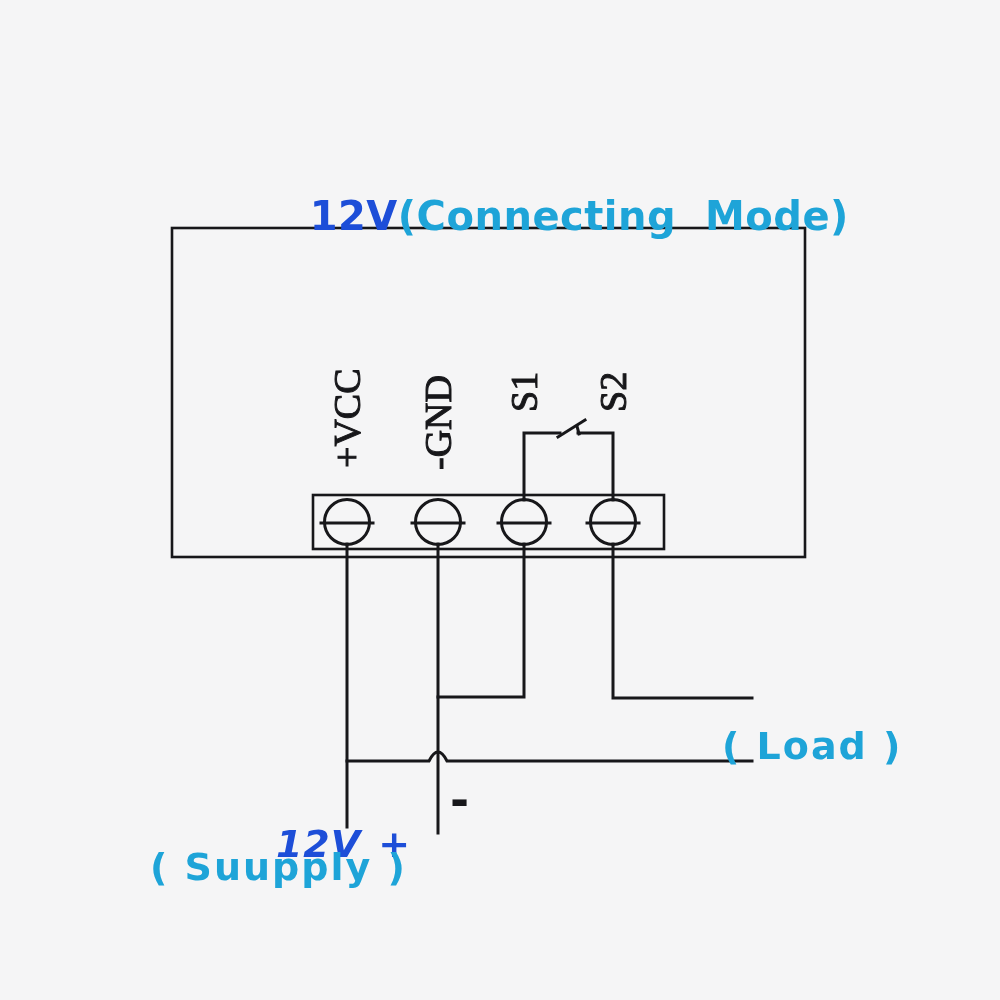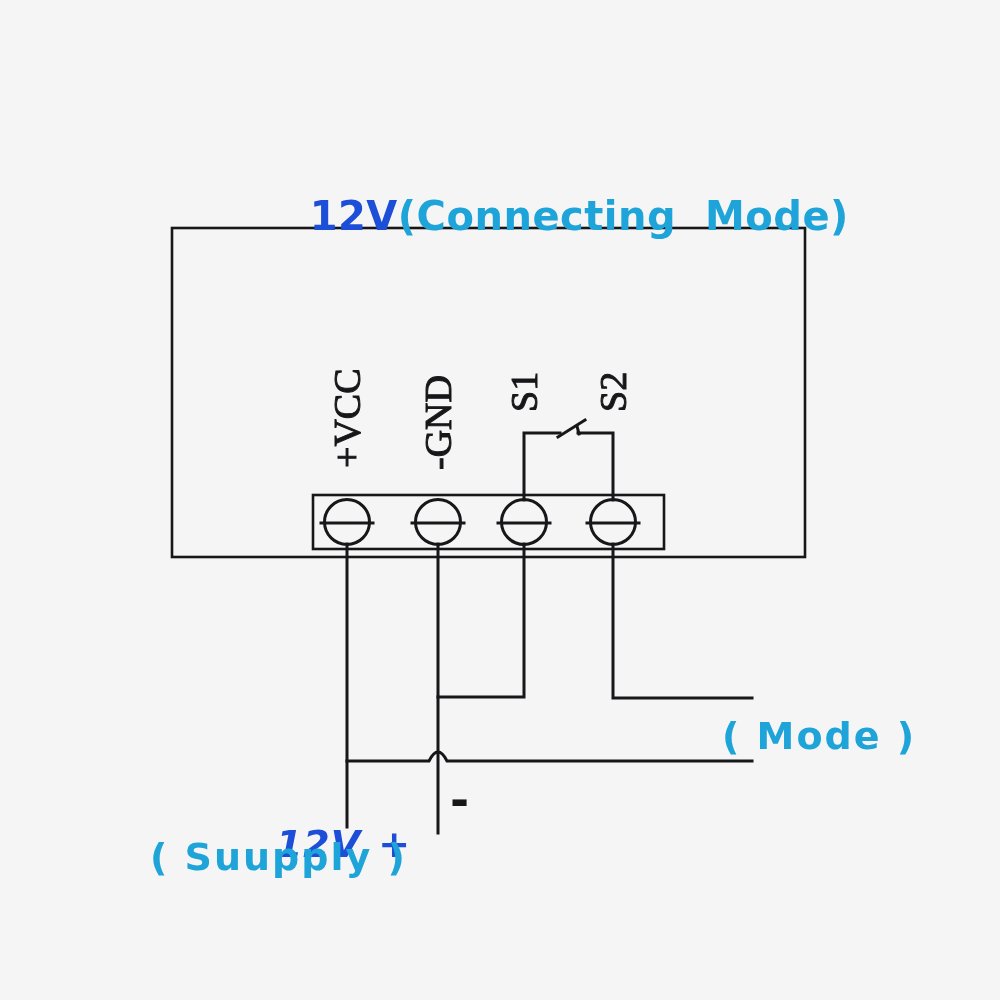--- a/index.html
+++ b/index.html
@@ -25,21 +25,21 @@
     white-space: pre;
     line-height: 1;
   }
   .title {
     left: 252px;
     top: 156px;
     font-size: 40px;
     letter-spacing: 0.5px;
   }
   .red   { color: #1d4ed8; }
-  .cyan  { color: #1ea4d8; }
+  .cyan  { color: #1ea4d8; margin-top: 10px; }
   .dark  { color: #17171a; }
   .load-label {
     left: 722px;
     top: 717px;
     font-size: 38px;
     letter-spacing: 2px;
   }
   .supply-line1 {
     left: 219px;
     top: 787px;
@@ -109,21 +109,21 @@
         <text class="terminal-text" x="537" y="412" transform="rotate(-90 537 412)">S1</text>
         <text class="terminal-text" x="626" y="412" transform="rotate(-90 626 412)">S2</text>
       </g>
     </g>
   </svg>
 
   <div class="txt title">
     <span class="red">12V</span><span class="cyan">(Connecting  Mode)</span>
   </div>
 
-  <div class="txt cyan load-label">( Mode )</div>
+  <div class="txt cyan load-label">( Load )</div>
 
   <div class="txt red supply-line1">
     <span>12V</span><span class="supply-plus">+</span>
   </div>
   <div class="txt dark supply-minus">-</div>
   <div class="txt cyan supply-line2">( Suupply )</div>
 
 </div>
 
 </body></html>

